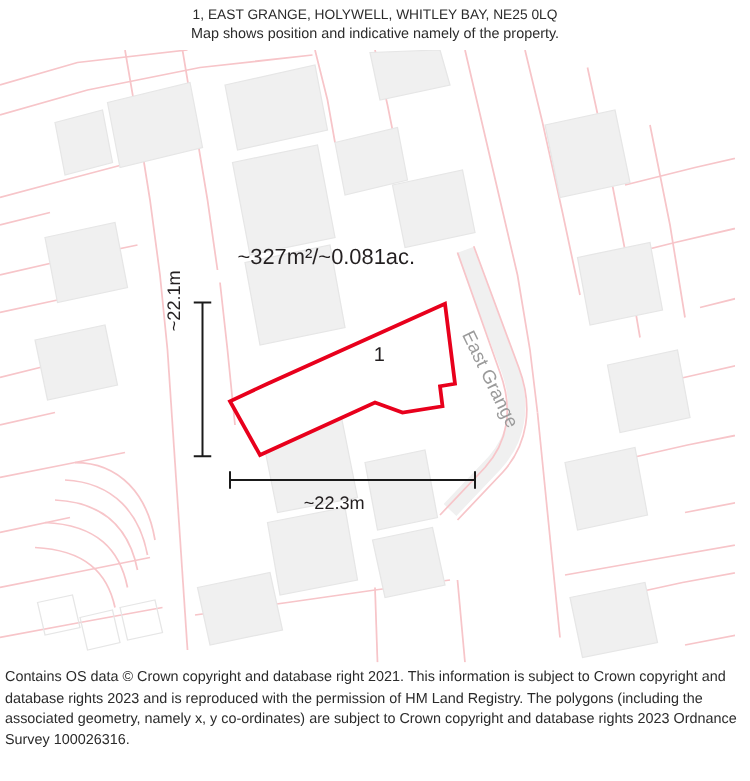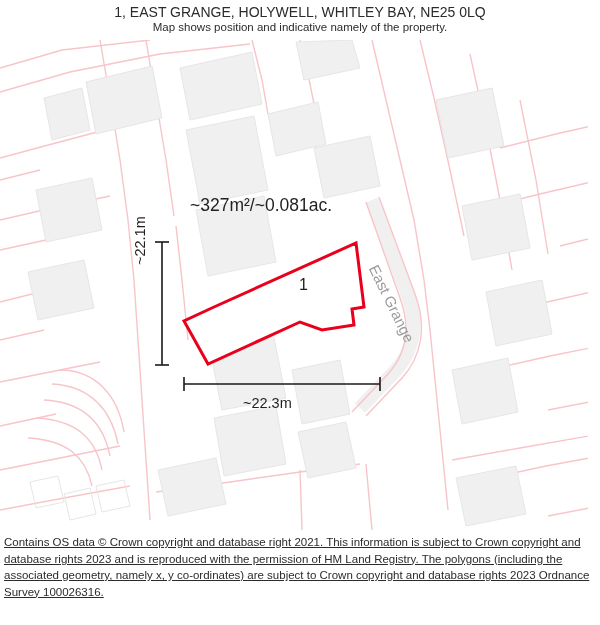--- a/index.html
+++ b/index.html
@@ -24,21 +24,21 @@
     position: absolute;
     top: 0;
     left: 0;
     width: 600px;
     height: 40px;
     text-align: center;
     padding-top: 5px;
     box-sizing: border-box;
   }
   .header .title {
-    font-size: 14px;
+    font-size: 11px;
     line-height: 15px;
     color: #2b2b2b;
   }
   .header .subtitle {
     font-size: 11.5px;
     line-height: 15px;
     color: #2b2b2b;
   }
   
   .map-wrap {
@@ -95,21 +95,20 @@
   .footer {
     position: absolute;
     top: 534px;
     left: 0;
     width: 600px;
     padding: 0 4px;
     box-sizing: border-box;
     font-size: 11.5px;
     line-height: 16.5px;
     color: #2b2b2b;
-    text-decoration: underline;
   }
 </style>
 </head>
 <body>
 
 <div id="page">
 
   <div class="header">
     <div class="title">1, EAST GRANGE, HOLYWELL, WHITLEY BAY, NE25 0LQ</div>
     <div class="subtitle">Map shows position and indicative namely of the property.</div>

